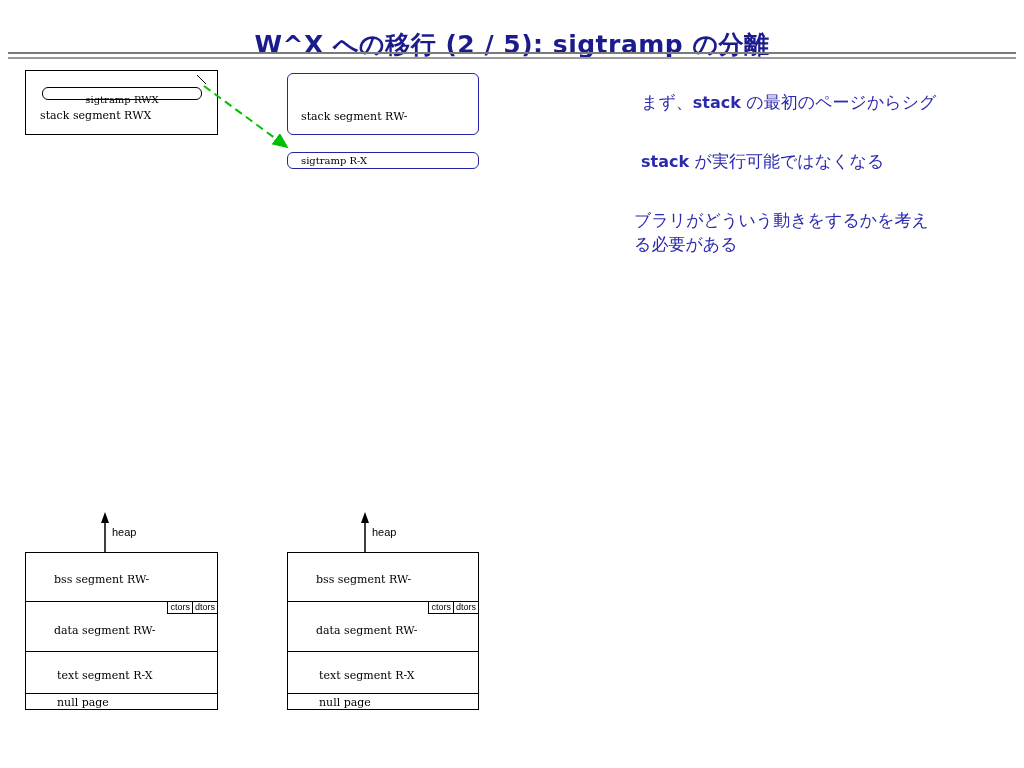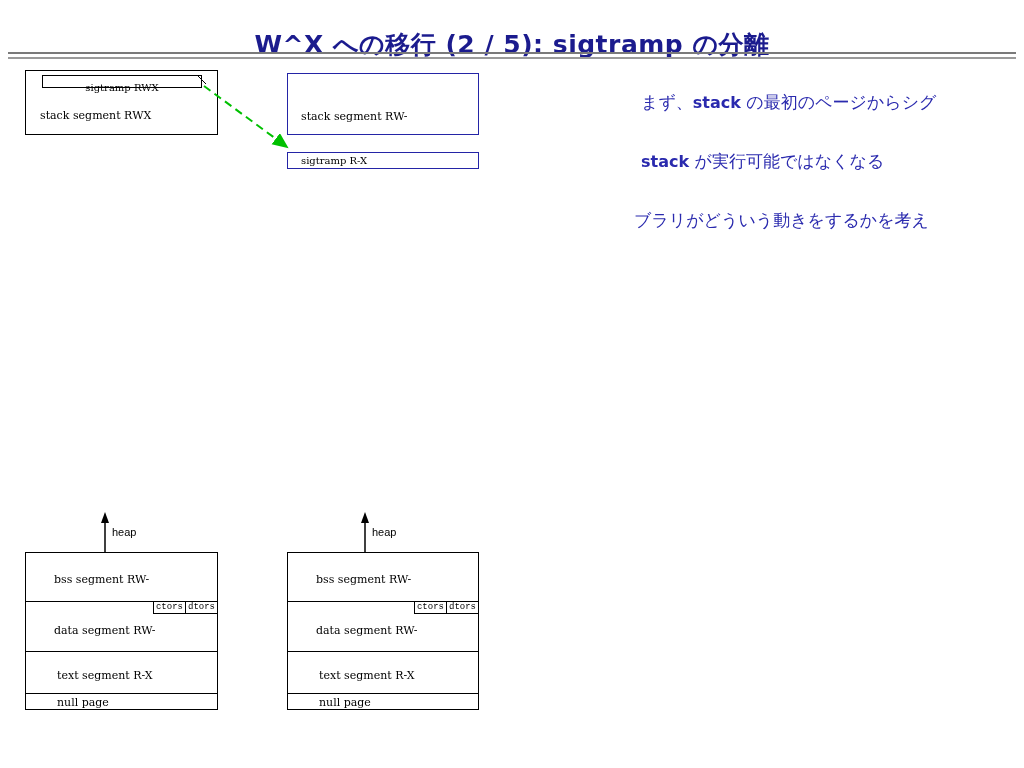--- a/index.html
+++ b/index.html
@@ -12,21 +12,21 @@
     position:absolute; left:0; top:28px; width:100%; text-align:center;
     font-family:"DejaVu Sans", sans-serif; font-weight:bold; font-size:25px;
     color:#1b1b8e; letter-spacing:0.5px;
   }
   #title-rule {
     position:absolute; left:8px; right:8px; top:52px; height:3px;
     border-top:2px solid #7a7a7a; border-bottom:2px solid #9a9a9a;
   }
   
   .box { position:absolute; border:1px solid #000; background:#fff; box-sizing:border-box; }
-  .blue { border-color:#2424a6; }
+  .blue { border-color:#2424a6;border-radius:6px; }
   .lbl {
     position:absolute; font-family:"DejaVu Serif", serif; font-size:11px;
     color:#000; white-space:nowrap;
   }
   .lbl-sm { font-size:10px; }
   
   #notes {
     position:absolute; left:618px; top:74px; width:400px;
     font-size:17px; line-height:24px; color:#2a2aae;
   }
@@ -35,41 +35,41 @@
   #notes .ind { padding-left:7px; }
   .kw {
     font-family:"DejaVu Sans", sans-serif; font-weight:bold; font-size:16px;
     color:#2a2aae;
   }
   
   .membox { position:absolute; border:1px solid #000; background:#fff; box-sizing:border-box; }
   .sec { position:absolute; left:0; right:0; border-top:1px solid #000; }
   .sec.first { border-top:none; }
   .cdbox {
-    position:absolute; display:flex; font-size:9px; font-family:Liberation Mono, monospace;padding-left:6px;
+    position:absolute; display:flex; font-size:9px; font-family:Liberation Sans, sans-serif;padding-left:6px;
   }
   .cd-cell {
     border:1px solid #000; background:#fff; padding:0 2px; line-height:11px; height:11px;
   }
   .cd-cell + .cd-cell { border-left:none; }
   .heap-lbl {
     position:absolute; font-size:11px; font-family:Liberation Sans, sans-serif; color:#000;
   }
   svg.overlay { position:absolute; left:0; top:0; pointer-events:none; }
 </style>
 </head>
 <body>
 
 <div id="slide">
 
   <div id="title">W^X への移行 (2 / 5): sigtramp の分離</div>
   <div id="title-rule"></div>
 
   <div class="box" style="left:25px; top:70px; width:193px; height:65px;">
-    <div class="box" style="left:16px; top:4px; width:160px; height:13px; text-align:center;">
+    <div class="box" style="left:16px; top:16px; width:160px; height:13px; text-align:center;border-radius:6px;">
       <span class="lbl lbl-sm" style="position:static; line-height:11px;">sigtramp RWX</span>
     </div>
     <span class="lbl" style="left:14px; top:38px;">stack segment RWX</span>
   </div>
 
   <div class="box blue" style="left:287px; top:73px; width:192px; height:62px;">
     <span class="lbl" style="left:13px; top:36px;">stack segment RW-</span>
   </div>
   <div class="box blue" style="left:287px; top:152px; width:192px; height:17px;">
     <span class="lbl lbl-sm" style="left:13px; top:2px;">sigtramp R-X</span>
@@ -89,20 +89,21 @@
     <div class="para">
       <div class="ind">
         <span>まず、</span><span class="kw">stack</span><span> の最初のページからシグ</span>
       </div>
     </div>
     <div class="para gap ind">
       <span class="kw">stack</span><span> が実行可能ではなくなる</span>
     </div>
     <div class="para gap">
       <div>ブラリがどういう動きをするかを考え</div>
+      <div>る必要がある</div>
     </div>
   </div>
 
   <svg class="overlay" width="24" height="42" style="left:99px; top:512px;">
     <line x1="6" y1="42" x2="6" y2="8" stroke="#000" stroke-width="1.5"></line>
     <polygon points="6,0 2,11 10,11" fill="#000"></polygon>
   </svg>
   <span class="heap-lbl" style="left:112px; top:526px;">heap</span>
 
   <div class="membox" style="left:25px; top:552px; width:193px; height:158px;">

